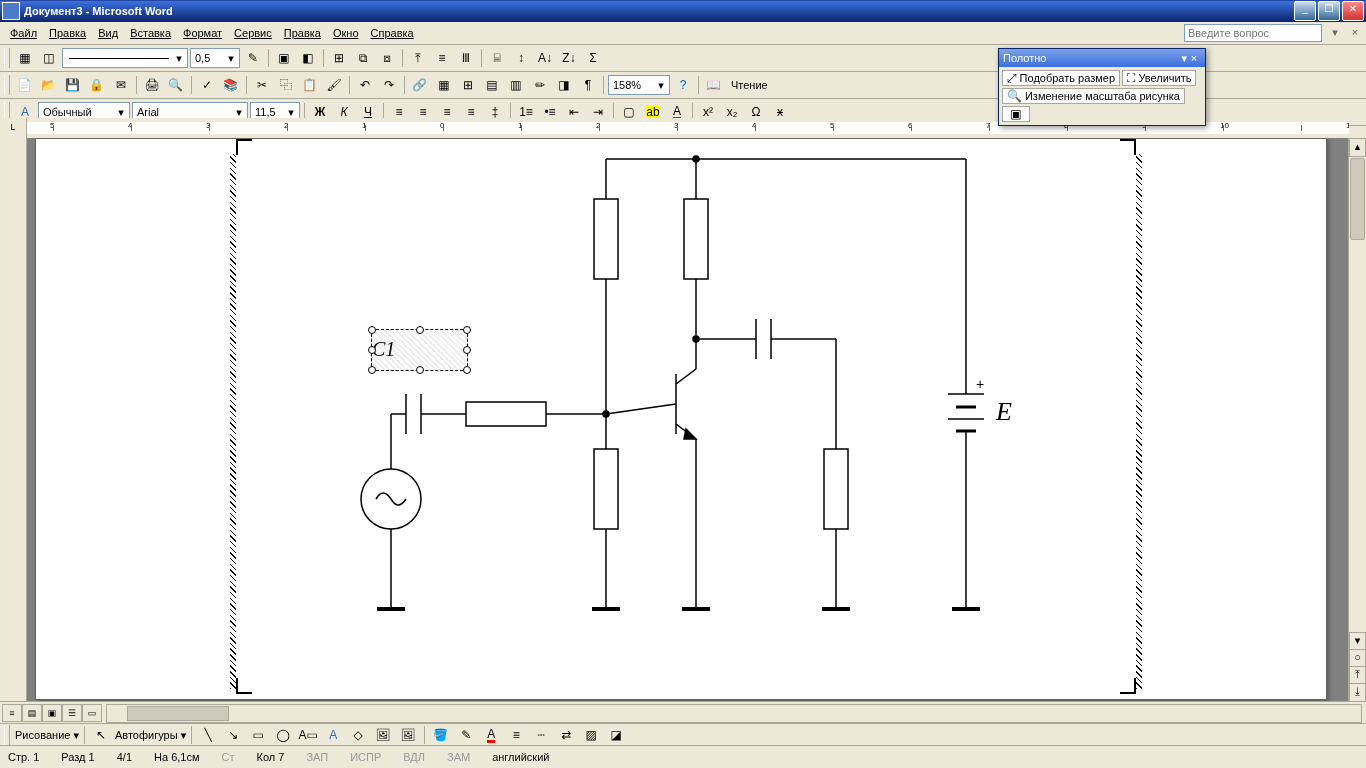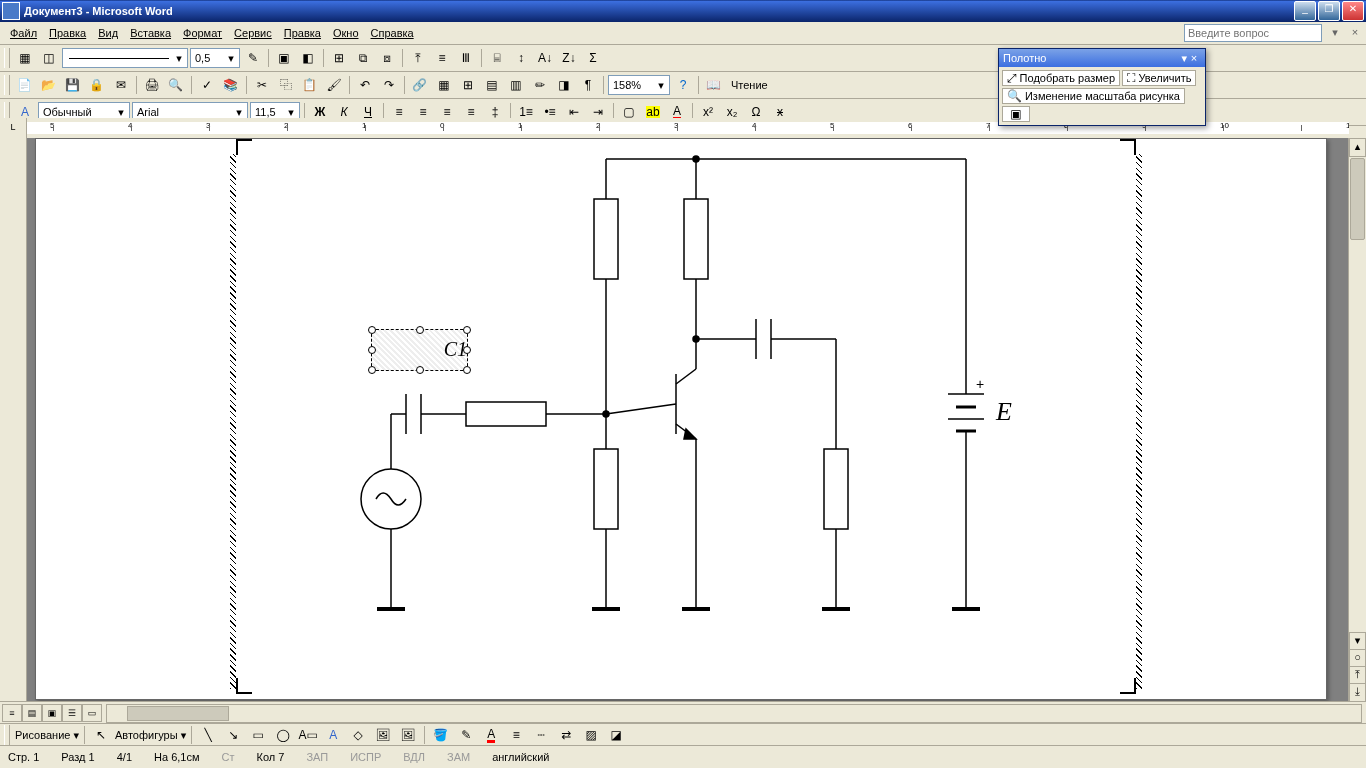--- a/index.html
+++ b/index.html
@@ -398,21 +398,21 @@
   <div class="docarea">
     <div class="page">
       <div class="hatch left"></div>
       <div class="hatch right"></div>
       <div class="cb tl"></div>
       <div class="cb tr"></div>
       <div class="cb bl"></div>
       <div class="cb br"></div>
 
       <div class="selbox" style="left:335px;top:190px;width:95px;height:40px">
-        <div style="text-align:right;font:italic 20px 'Times New Roman';line-height:38px">C1</div>
+        <div style="text-align:left;font:italic 20px 'Times New Roman';line-height:38px">C1</div>
         <div class="selhandle" style="left:-4px;top:-4px"></div>
         <div class="selhandle" style="left:44px;top:-4px"></div>
         <div class="selhandle" style="right:-4px;top:-4px"></div>
         <div class="selhandle" style="left:-4px;top:16px"></div>
         <div class="selhandle" style="right:-4px;top:16px"></div>
         <div class="selhandle" style="left:-4px;bottom:-4px"></div>
         <div class="selhandle" style="left:44px;bottom:-4px"></div>
         <div class="selhandle" style="right:-4px;bottom:-4px"></div>
       </div>
 

